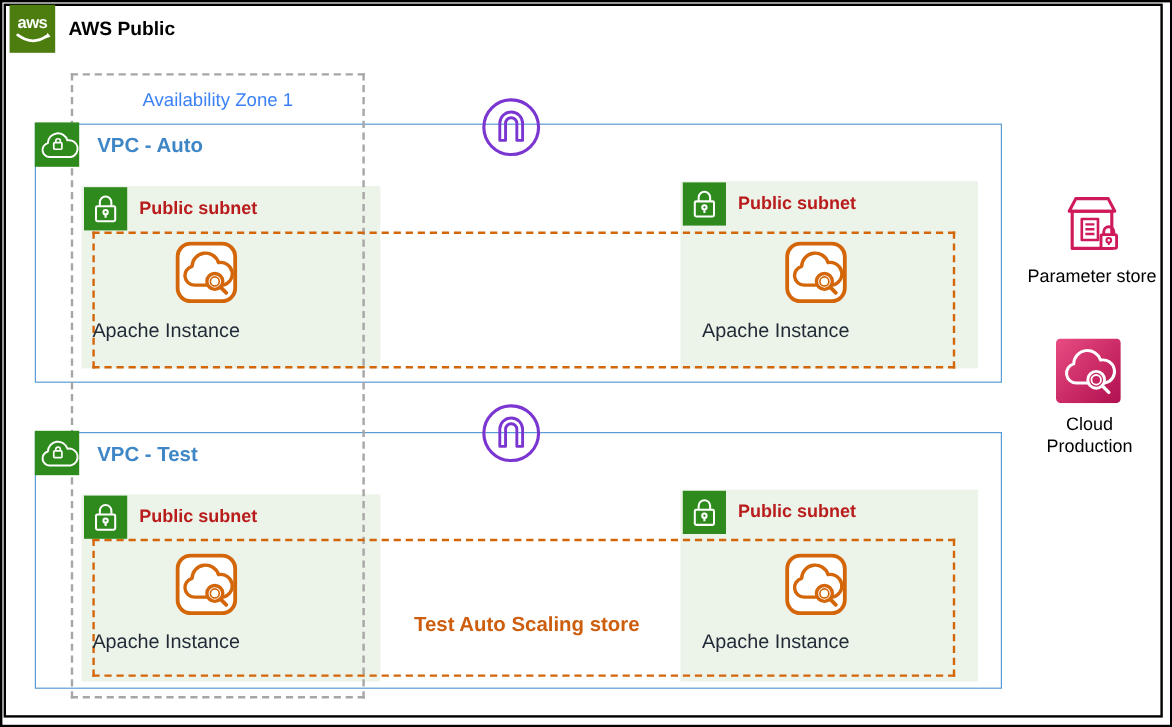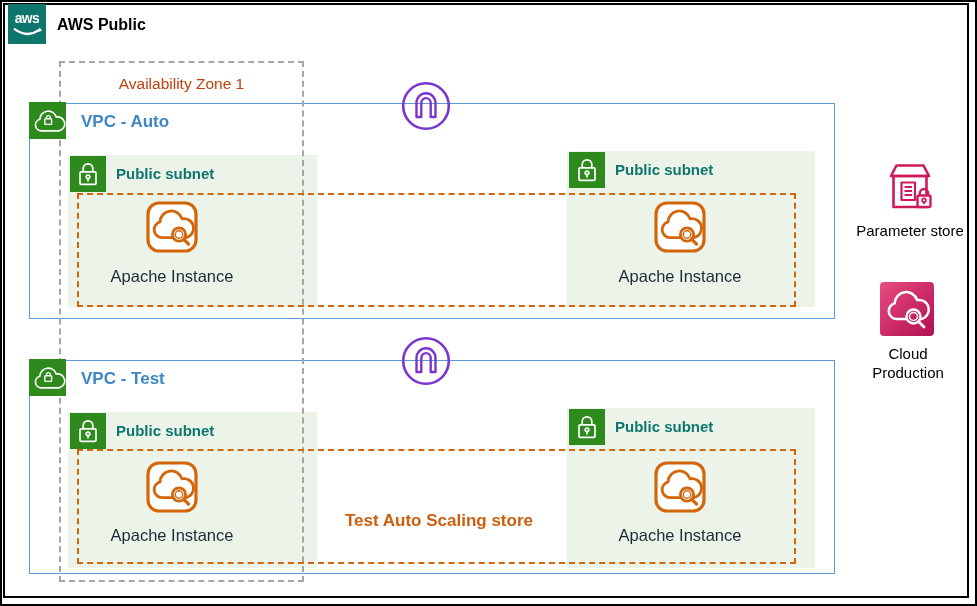--- a/index.html
+++ b/index.html
@@ -3,58 +3,58 @@
 <meta charset="utf-8">
 <style>
   html,body{margin:0;padding:0;background:#fff;}
   .stage{
     position:relative;width:977px;height:606px;background:#fff;
     font-family:"Liberation Sans",sans-serif;box-sizing:border-box;
     border:2px solid #000;overflow:hidden;
   }
   .cloud-frame{position:absolute;left:1px;top:1px;width:966px;height:595px;
     border:2px solid #000;box-sizing:border-box;}
-  .aws-logo{position:absolute;left:6px;top:2px;width:38px;height:40px;background:#0f766e;}
+  .aws-logo{position:absolute;left:6px;top:2px;width:38px;height:40px;background:#4d7c0f;}
   .page-title{position:absolute;left:55px;top:14px;font-size:16px;font-weight:700;color:#000;}
 
   .az{position:absolute;border:2px dashed #A6A6A6;box-sizing:border-box;z-index:3;}
   .az1{left:57px;top:59px;width:245px;height:521px;}
   .az2{left:547px;top:59px;width:248px;height:521px;}
-  .az-label{margin-top:12px;text-align:center;color:#c2410c;font-size:15.5px;}
+  .az-label{margin-top:12px;text-align:center;color:#3b82f6;font-size:15.5px;}
 
   .vpc{position:absolute;border:1.5px solid #5B9BD5;box-sizing:border-box;z-index:2;}
   .vpc-prod{left:27px;top:101px;width:806px;height:216px;}
   .vpc-test{left:27px;top:358px;width:806px;height:214px;}
   .vpc-icon{position:absolute;width:37px;height:37px;background:#2E8A1D;z-index:5;}
   .vpc-icon.p{left:27px;top:100px;} .vpc-icon.t{left:27px;top:357px;}
   .vpc-label{position:absolute;font-size:17px;font-weight:600;color:#3E86C6;z-index:5;}
   .vpc-label.p{left:79px;top:110px;} .vpc-label.t{left:79px;top:367px;}
 
   .subnet{position:absolute;background:#ECF3E8;z-index:1;}
   .sn-p1{left:66px;top:153px;width:249px;height:152px;}
   .sn-p2{left:565px;top:149px;width:248px;height:156px;}
   .sn-t1{left:66px;top:410px;width:249px;height:156px;}
   .sn-t2{left:565px;top:406px;width:248px;height:160px;}
   .subnet-icon{position:absolute;width:36px;height:36px;background:#2E8A1D;z-index:5;}
   .si-p1{left:68px;top:154px;} .si-p2{left:567px;top:150px;}
   .si-t1{left:68px;top:411px;} .si-t2{left:567px;top:407px;}
-  .subnet-label{position:absolute;font-size:15px;font-weight:600;color:#0f766e;z-index:5;}
+  .subnet-label{position:absolute;font-size:15px;font-weight:600;color:#b91c1c;z-index:5;}
   .sl-p1{left:114px;top:163px;} .sl-p2{left:613px;top:159px;}
   .sl-t1{left:114px;top:420px;} .sl-t2{left:613px;top:416px;}
 
   .asg{position:absolute;border:2.5px dashed #D4660A;box-sizing:border-box;z-index:4;}
   .asg-prod{left:75px;top:191px;width:719px;height:114px;}
   .asg-test{left:75px;top:447px;width:719px;height:115px;}
   .asg-label{position:absolute;width:300px;text-align:center;font-size:17px;font-weight:600;color:#CC5E0E;z-index:5;}
   .al-prod{left:287px;top:253px;} .al-test{left:287px;top:509px;}
 
   .inst-icon{position:absolute;width:52px;height:52px;z-index:5;}
   .ii-p1{left:144px;top:199px;} .ii-p2{left:652px;top:199px;}
   .ii-t1{left:144px;top:459px;} .ii-t2{left:652px;top:459px;}
-  .inst-label{position:absolute;width:190px;text-align:center;font-size:16.5px;color:#1F2A36;z-index:5;}
+  .inst-label{position:absolute;width:190px;font-size:16.5px;color:#1F2A36;z-index:5;}
   .il-p1{left:75px;top:265px;} .il-p2{left:583px;top:265px;}
   .il-t1{left:75px;top:524px;} .il-t2{left:583px;top:524px;}
 
   .igw{position:absolute;width:52px;height:52px;z-index:6;}
   .igw-p{left:398px;top:78px;} .igw-t{left:398px;top:333px;}
 
   .ps-icon{position:absolute;left:879px;top:157px;width:58px;height:58px;z-index:5;}
   .ps-label{position:absolute;left:838px;top:220px;width:140px;text-align:center;font-size:15px;color:#000;}
   .cw-icon{position:absolute;left:878px;top:280px;width:54px;height:54px;z-index:5;}
   .cw-label{position:absolute;left:840px;top:342px;width:132px;text-align:center;font-size:15px;color:#000;line-height:19px;}

